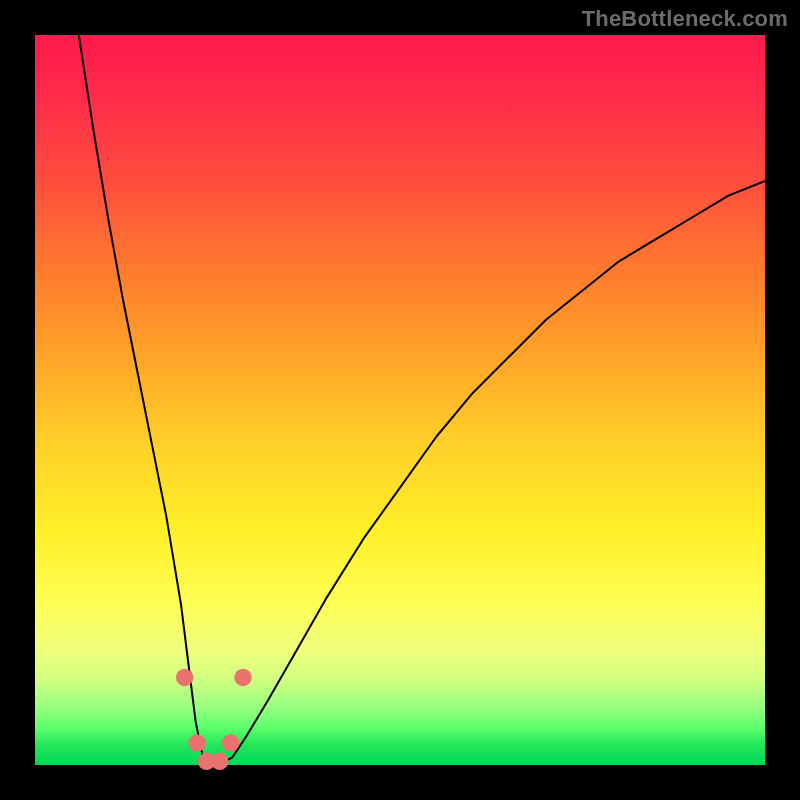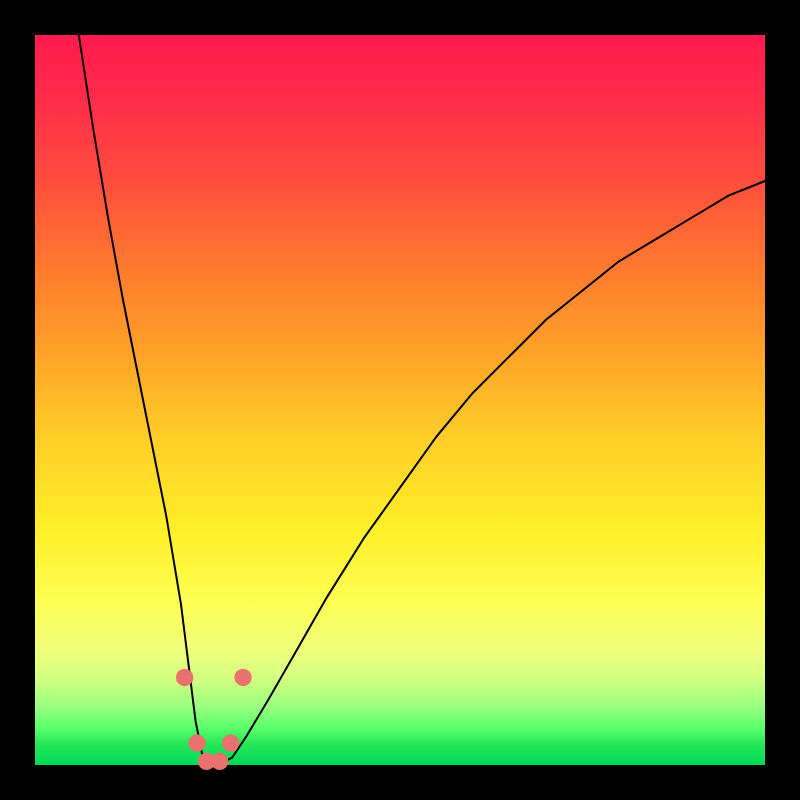--- a/index.html
+++ b/index.html
@@ -59,20 +59,21 @@
     left: 0;
     width: 730px;
     height: 730px;
     overflow: visible;
   }
 </style>
 </head>
 <body>
 
 <div class="frame">
+  <div class="watermark">TheBottleneck.com</div>
   <div class="plot-area">
     <svg class="curve" viewBox="0 0 730 730">
       <g id="curve-group">
           <path d="M43.80 0.00 L58.40 94.90 L73.00 182.50 L87.60 262.80 L102.20 335.80 L116.80 408.80 L131.40 481.80 L146.00 569.40 L153.30 627.80 L160.60 686.20 L167.90 722.70 L175.20 730.00 L182.50 730.00 L197.10 722.70 L211.70 700.80 L233.60 664.30 L262.80 613.20 L292.00 562.10 L328.50 503.70 L365.00 452.60 L401.50 401.50 L438.00 357.70 L474.50 321.20 L511.00 284.70 L547.50 255.50 L584.00 226.30 L620.50 204.40 L657.00 182.50 L693.50 160.60 L730.00 146.00" fill="none" stroke="#000000" stroke-width="2" stroke-linecap="round" stroke-linejoin="round"></path>
         </g>
       <g id="marker-group">
           <circle cx="149.65" cy="642.40" r="8.76" fill="#e9716e"></circle>
           <circle cx="162.06" cy="708.10" r="8.76" fill="#e9716e"></circle>
           <circle cx="171.55" cy="726.35" r="8.76" fill="#e9716e"></circle>
           <circle cx="184.69" cy="726.35" r="8.76" fill="#e9716e"></circle>

